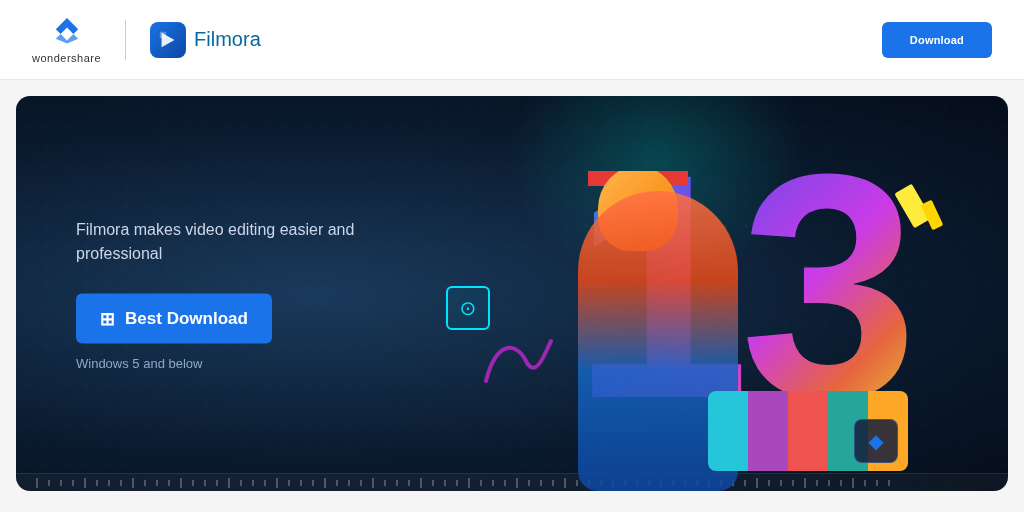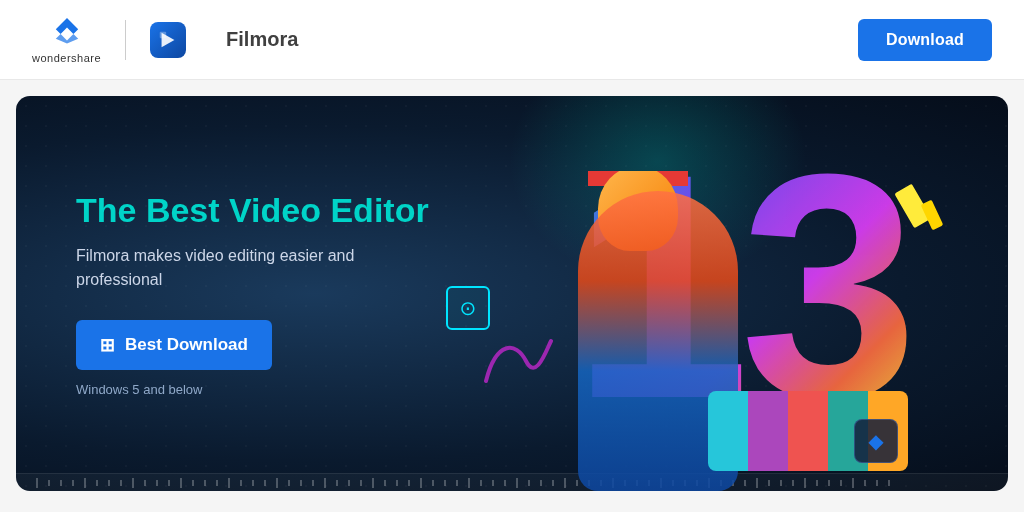--- a/index.html
+++ b/index.html
@@ -60,31 +60,30 @@
       display: flex;
       align-items: center;
       justify-content: center;
     }
     .filmora-icon svg {
       width: 22px;
       height: 22px;
     }
     .filmora-name {
       font-size: 20px;
-      font-weight: 700;
-      color: #404040;
-      margin-left: 32px;
+      font-weight: 400;
+      color: #0369a1;
     }
     .download-btn {
       background: #1a73e8;
       color: #fff;
       border: none;
       border-radius: 6px;
       padding: 12px 28px;
-      font-size: 16px;
+      font-size: 11px;
       font-weight: 600;
       cursor: pointer;
       letter-spacing: 0.2px;
     }
 
     
     .hero {
       position: relative;
       margin: 16px 16px 0 16px;
       height: 395px;
@@ -357,21 +356,20 @@
     </div>
   </div>
 
   <button class="download-btn">Download</button>
 </header>
 
 <section class="hero">
   <div class="glow-top"></div>
 
   <div class="hero-content">
-    <h1 class="hero-title">The Best Video Editor</h1>
     <p class="hero-subtitle">Filmora makes video editing easier and professional</p>
     <button class="free-download-btn">
       <span class="win-icon">⊞</span>
       <span>Best Download</span>
     </button>
     <div class="windows-note">Windows 5 and below</div>
   </div>
 
   <div class="number-12">13</div>
 

